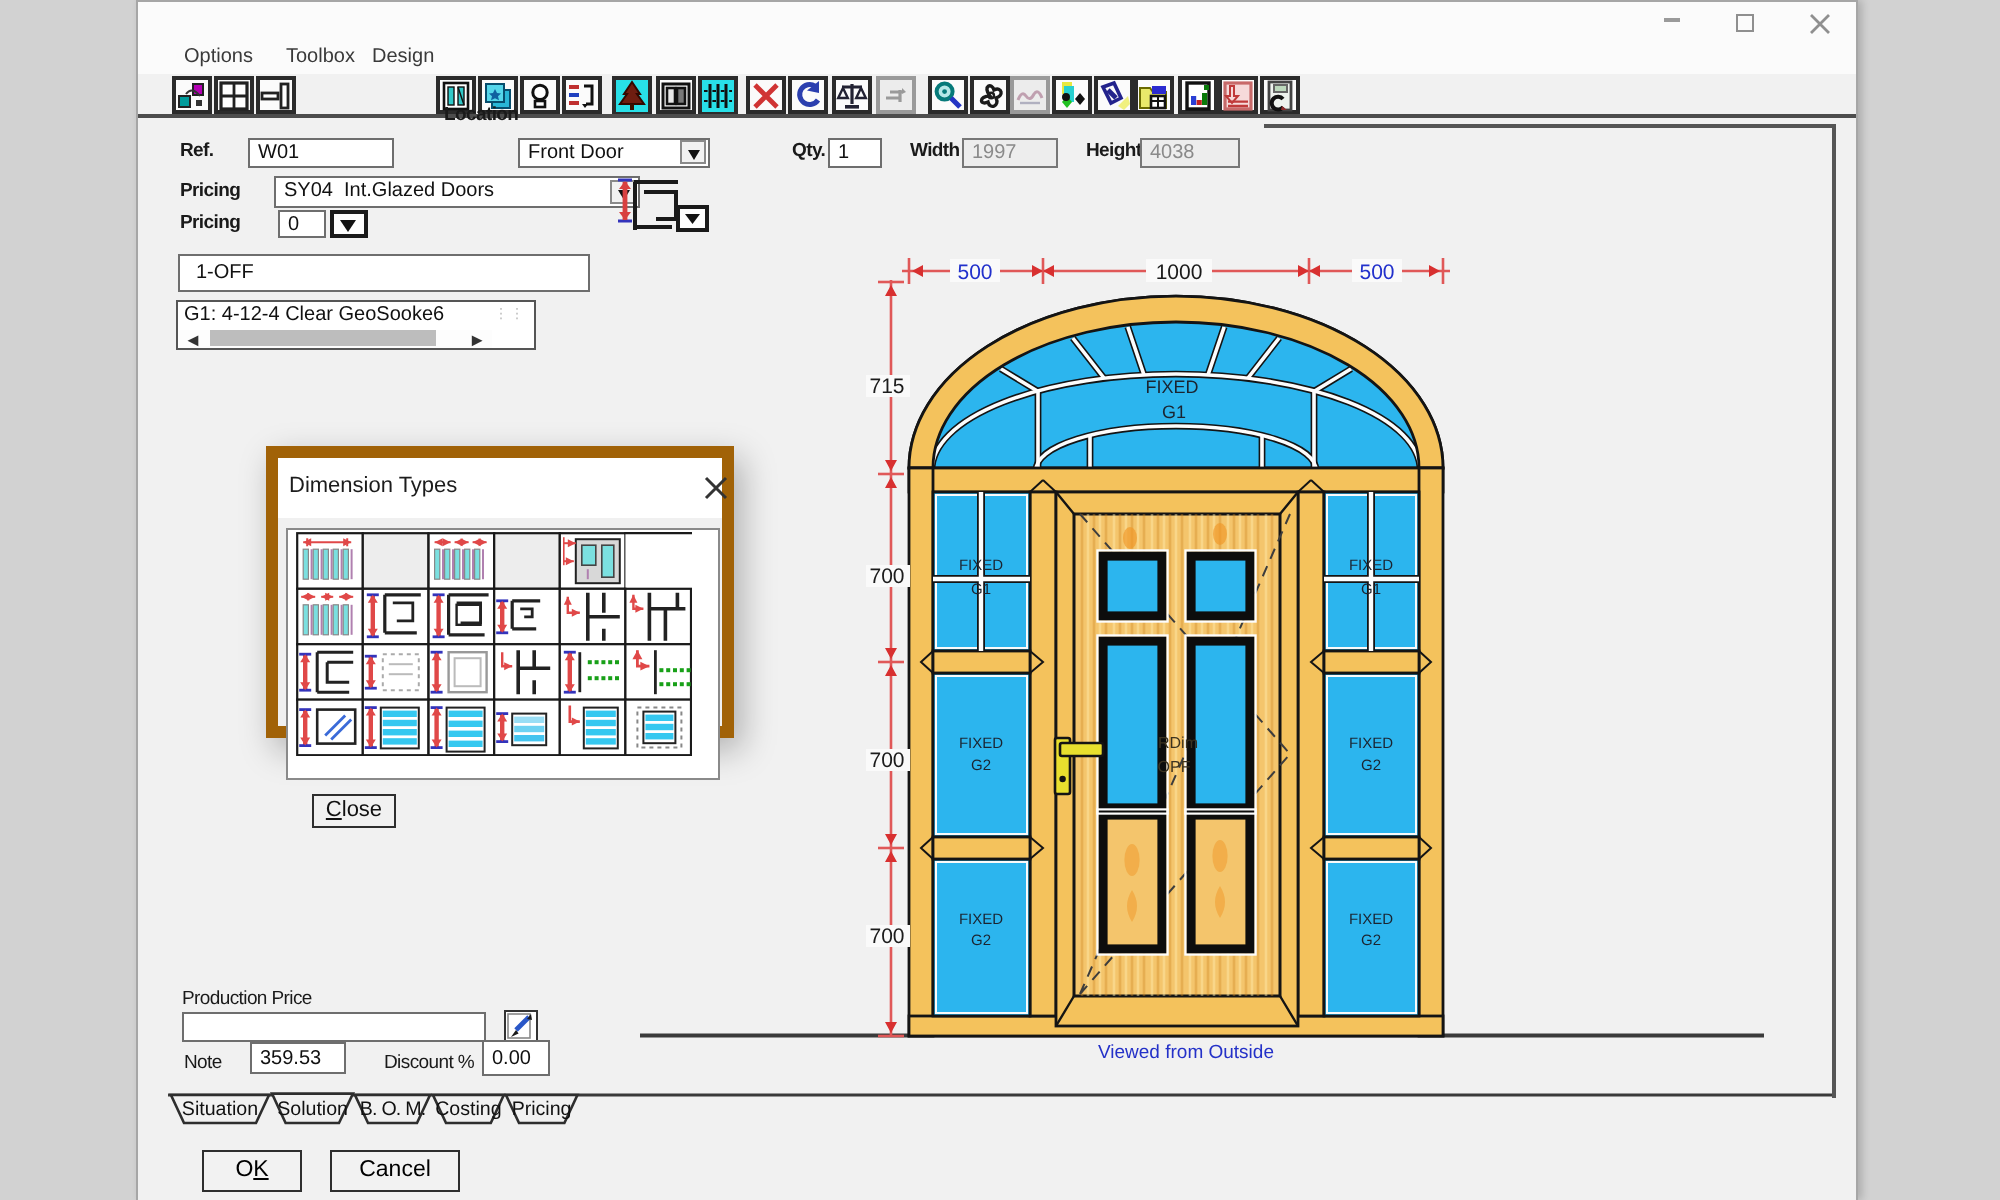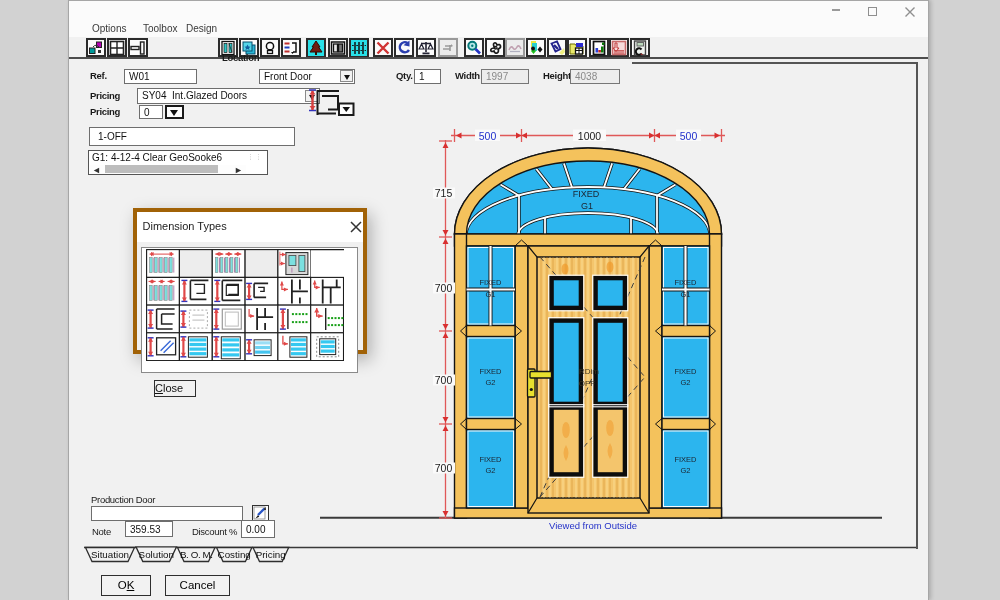--- a/index.html
+++ b/index.html
@@ -229,21 +229,21 @@
 <div class="a inp" style="left:89px;top:127px;width:206px;height:19px;padding-top:3px;padding-left:8px">1-OFF</div>
 <div class="a" style="left:88px;top:149.5px;width:180px;height:25px;background:#fff;border:1px solid #555">
   <div style="position:absolute;left:3px;top:1px;font-size:10px;color:#111;white-space:nowrap">G1: 4-12-4 Clear GeoSooke6</div>
   <div style="position:absolute;right:4px;top:2px;color:#bbb;font-size:7px;letter-spacing:1px">⋮⋮</div>
   <div style="position:absolute;left:1px;top:14px;width:156px;height:9px;background:#fdfdfd">
     <div style="position:absolute;left:2px;top:0px;font-size:9px;color:#333;font-weight:700">◄</div>
     <div style="position:absolute;left:15px;top:0.5px;width:113px;height:8px;background:#bdbdbd"></div>
     <div style="position:absolute;right:3px;top:0px;font-size:9px;color:#333;font-weight:700">►</div>
   </div>
 </div>
-<label style="left:91px;top:494px;font-weight:400">Production Door</label>
+<label style="left:91px;top:494px;font-weight:400">Production Price</label>
 <div class="a inp" style="left:91px;top:506px;width:152px;height:15px"></div>
 <div class="a" style="left:252px;top:504.5px;width:17px;height:17px;background:#fff;border:1.5px solid #333">
  <svg width="14" height="14">
       <rect x="1" y="1" width="11" height="12" fill="#fff" stroke="#888" stroke-width="0.8"></rect>
       <path d="M11.5 2.5 L5 9" stroke="#2a57c8" stroke-width="2.4"></path>
       <path d="M12.5 1 L13 4 10.5 3.5z" fill="#1a1a1a"></path>
       <path d="M5 9 l-2.5 3.5 3.8-1.8z" fill="#1a1a1a"></path>
     </svg>
 </div>
 <label style="left:92px;top:526px;font-weight:400">Note</label>
@@ -446,21 +446,21 @@
  <g font-size="9.8px" fill="#111" text-anchor="middle">
   <text x="30" y="13.5">Situation</text>
   <text x="76.3" y="13.5">Solution</text>
   <text x="116.3" y="13.5" letter-spacing="-0.4">B. O. M.</text>
   <text x="154.2" y="13.5">Costing</text>
   <text x="190.8" y="13.5">Pricing</text>
  </g>
 </svg>
 <div class="a" style="left:101px;top:575px;width:50px;height:20.5px;background:#f2f2f2;border:1.5px solid #2e2e2e;font-size:11.5px;text-align:center;padding-top:2.5px">O<span style="text-decoration:underline">K</span></div>
 <div class="a" style="left:165px;top:575px;width:65px;height:20.5px;background:#f2f2f2;border:1.5px solid #2e2e2e;font-size:11.5px;text-align:center;padding-top:2.5px">Cancel</div>
-<div class="a" style="left:132.5px;top:208px;width:234.5px;height:146px;background:#f0f0f0;border:4px solid #a16207;box-shadow:4px 6px 16px rgba(0,0,0,.28)">
+<div class="a" style="left:132.5px;top:223px;width:234.5px;height:146px;background:#f0f0f0;border:6px solid #a16207;box-shadow:4px 6px 16px rgba(0,0,0,.28)">
  <div style="position:absolute;left:0;top:0;width:100%;height:30px;background:#fff"></div>
  <div style="position:absolute;left:6px;top:8px;font-size:11px;color:#1c1c1c">Dimension Types</div>
  <svg style="position:absolute;left:213px;top:9px" width="12" height="12">
       <path d="M1 1 L11 11 M11 1 L1 11" stroke="#333" stroke-width="1.5"></path>
     </svg>
  <div style="position:absolute;left:4.5px;top:34.5px;width:217px;height:126px;background:#fff;border:1px solid #8a8a8a">
 <svg class="a" style="left:3.5px;top:1.5px" width="198" height="112">
 <rect x="0.6" y="0.6" width="32.8" height="27.8" fill="#fff" stroke="#1a1a1a" stroke-width="1.1"></rect>
 <rect x="33.4" y="0.6" width="32.8" height="27.8" fill="#ededed" stroke="#1a1a1a" stroke-width="1.1"></rect>
 <rect x="66.3" y="0.6" width="32.8" height="27.8" fill="#fff" stroke="#1a1a1a" stroke-width="1.1"></rect>
@@ -705,14 +705,14 @@
         </g>
 <g transform="translate(164.7,83.8)">
           <rect x="6" y="4" width="22" height="20" fill="none" stroke="#888" stroke-dasharray="2 2"></rect>
           <rect x="9" y="6" width="16" height="15.799999999999999" fill="#fff" stroke="#222" stroke-width="1"></rect>
           <rect x="10" y="7.5" width="14" height="3.2" fill="#35c8f0"></rect>
           <rect x="10" y="12.1" width="14" height="3.2" fill="#35c8f0"></rect>
           <rect x="10" y="16.7" width="14" height="3.2" fill="#35c8f0"></rect>
         </g>
 </svg>
  </div>
- <div style="position:absolute;left:17.5px;top:167.5px;width:42px;height:17px;background:#f1f1f1;border:1.5px solid #2e2e2e;font-size:11px;color:#111;padding-top:1px"><span style="text-decoration:underline">C</span>lose</div>
+ <div style="position:absolute;left:17.5px;top:167.5px;width:42px;height:17px;background:#f1f1f1;border:1.5px solid #2e2e2e;font-size:11px;color:#111;text-align:center;padding-top:1px"><span style="text-decoration:underline">C</span>lose</div>
 </div>
 
 </body></html>

